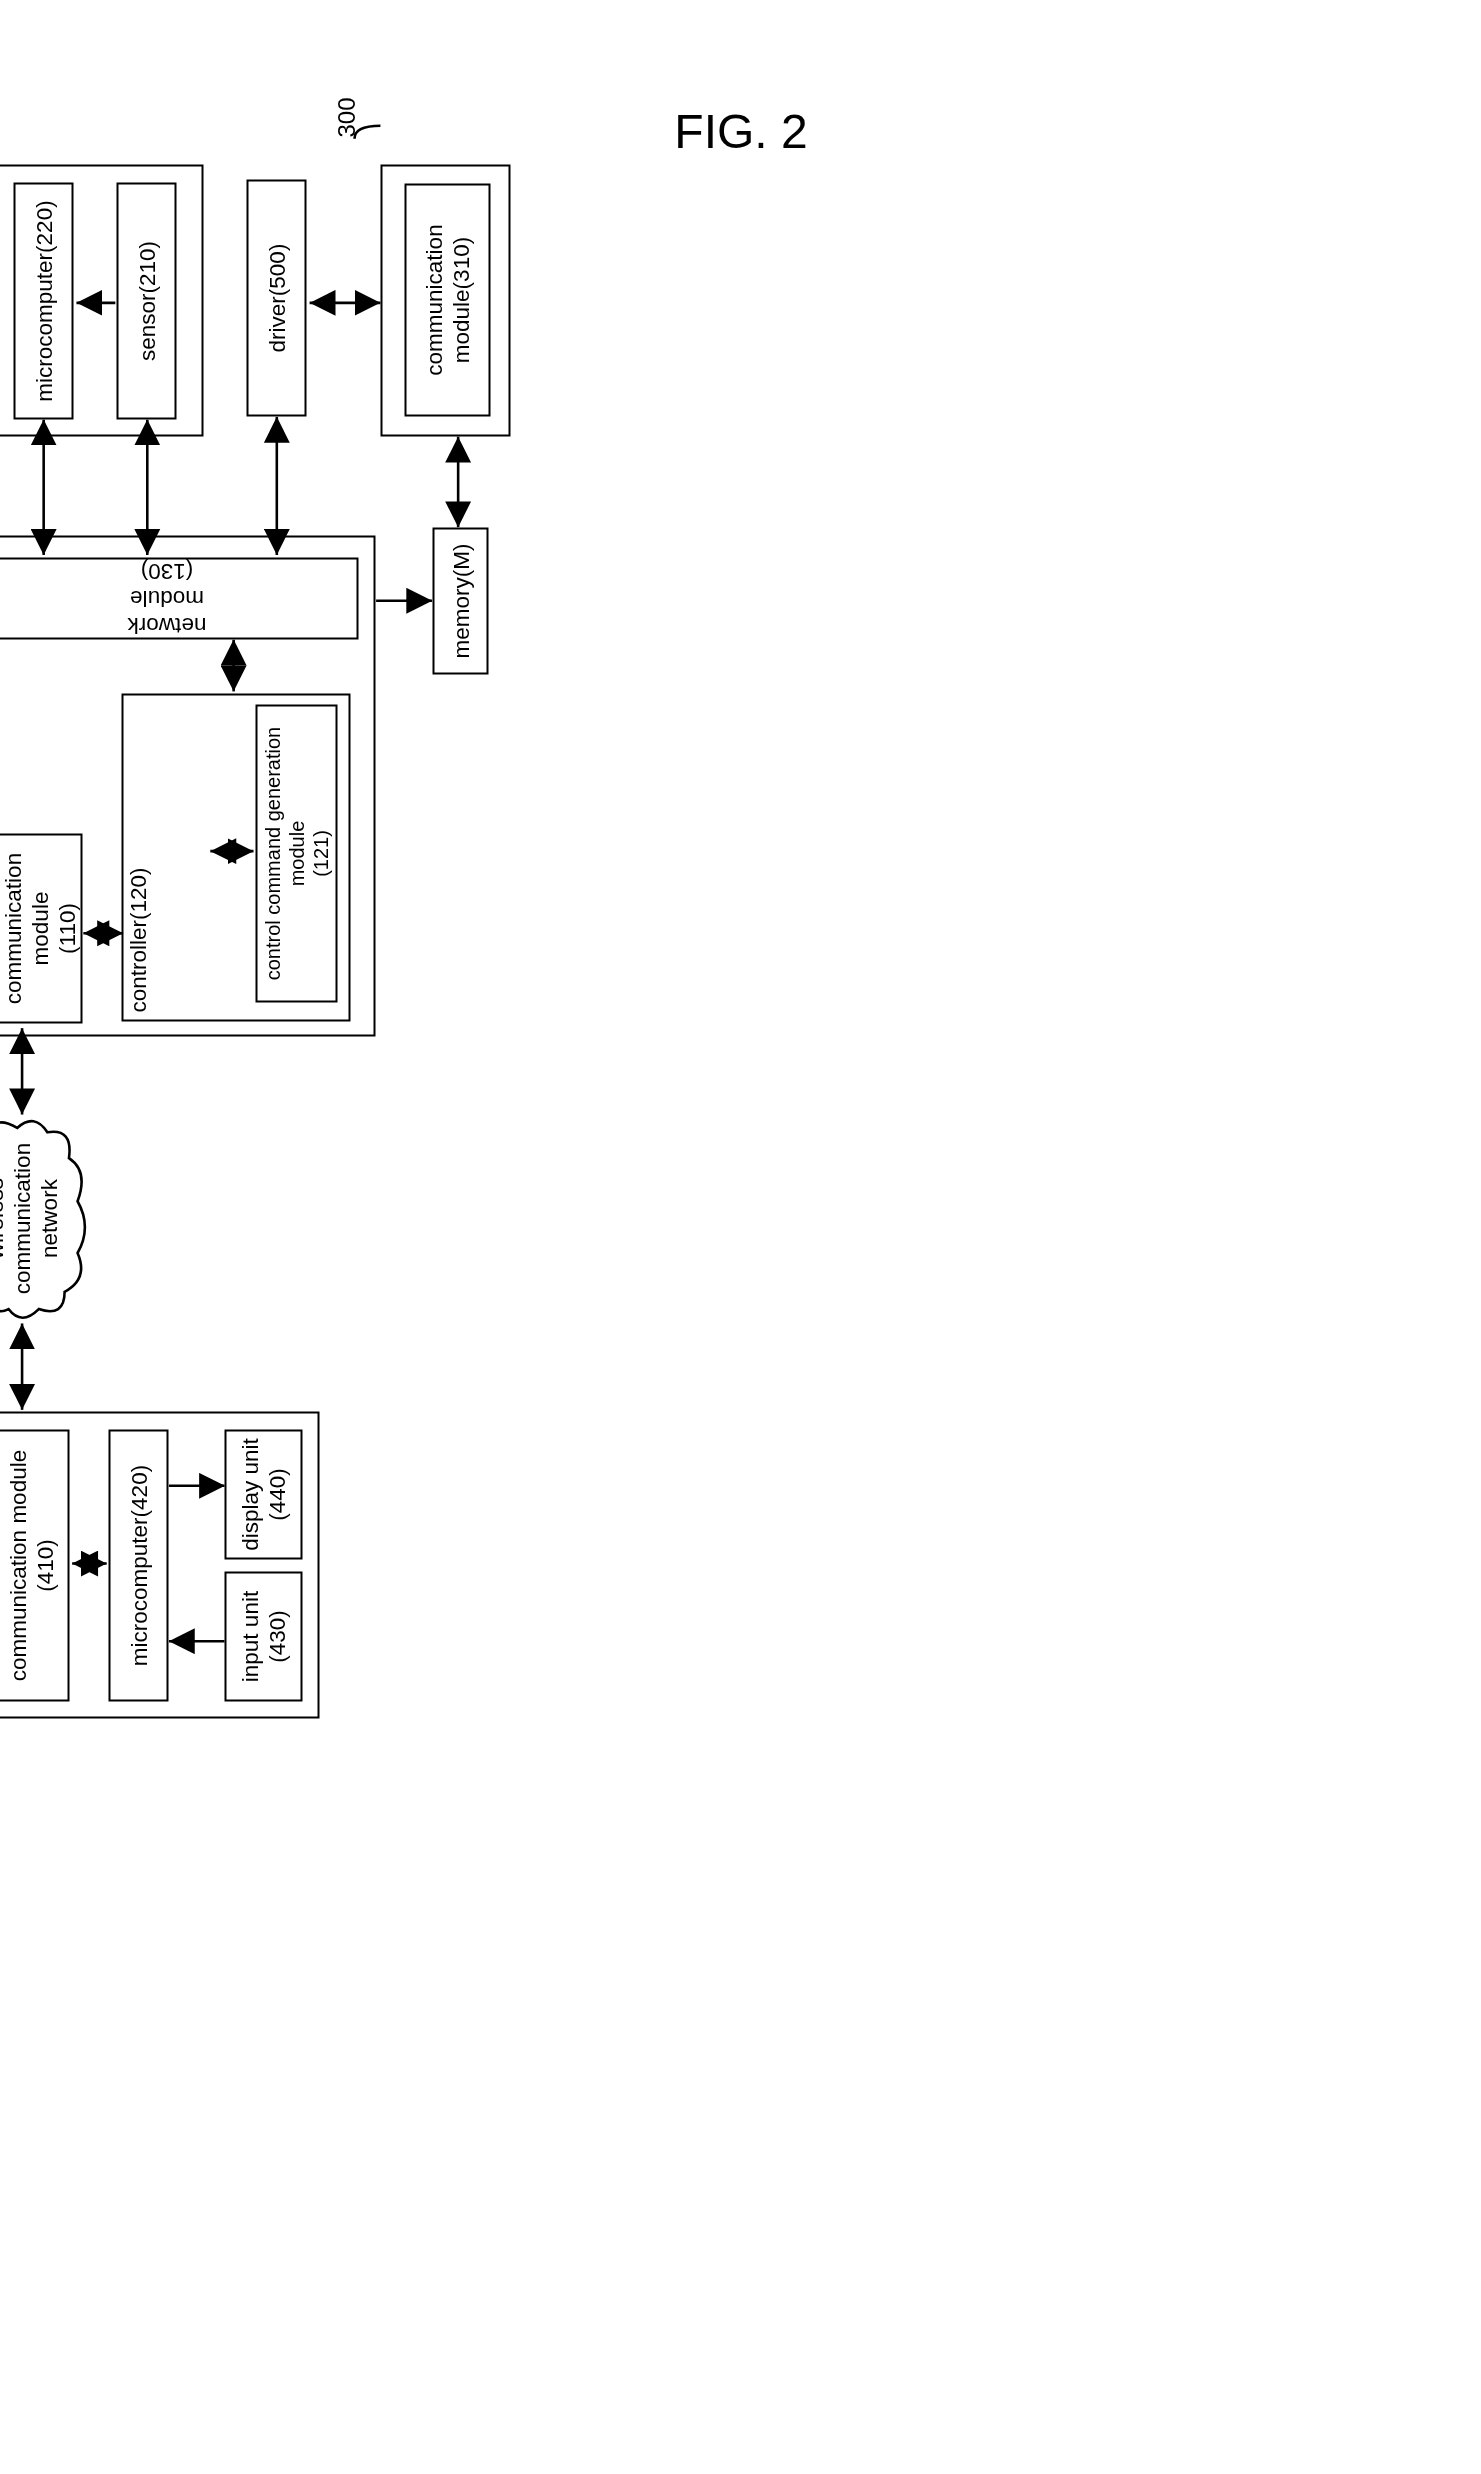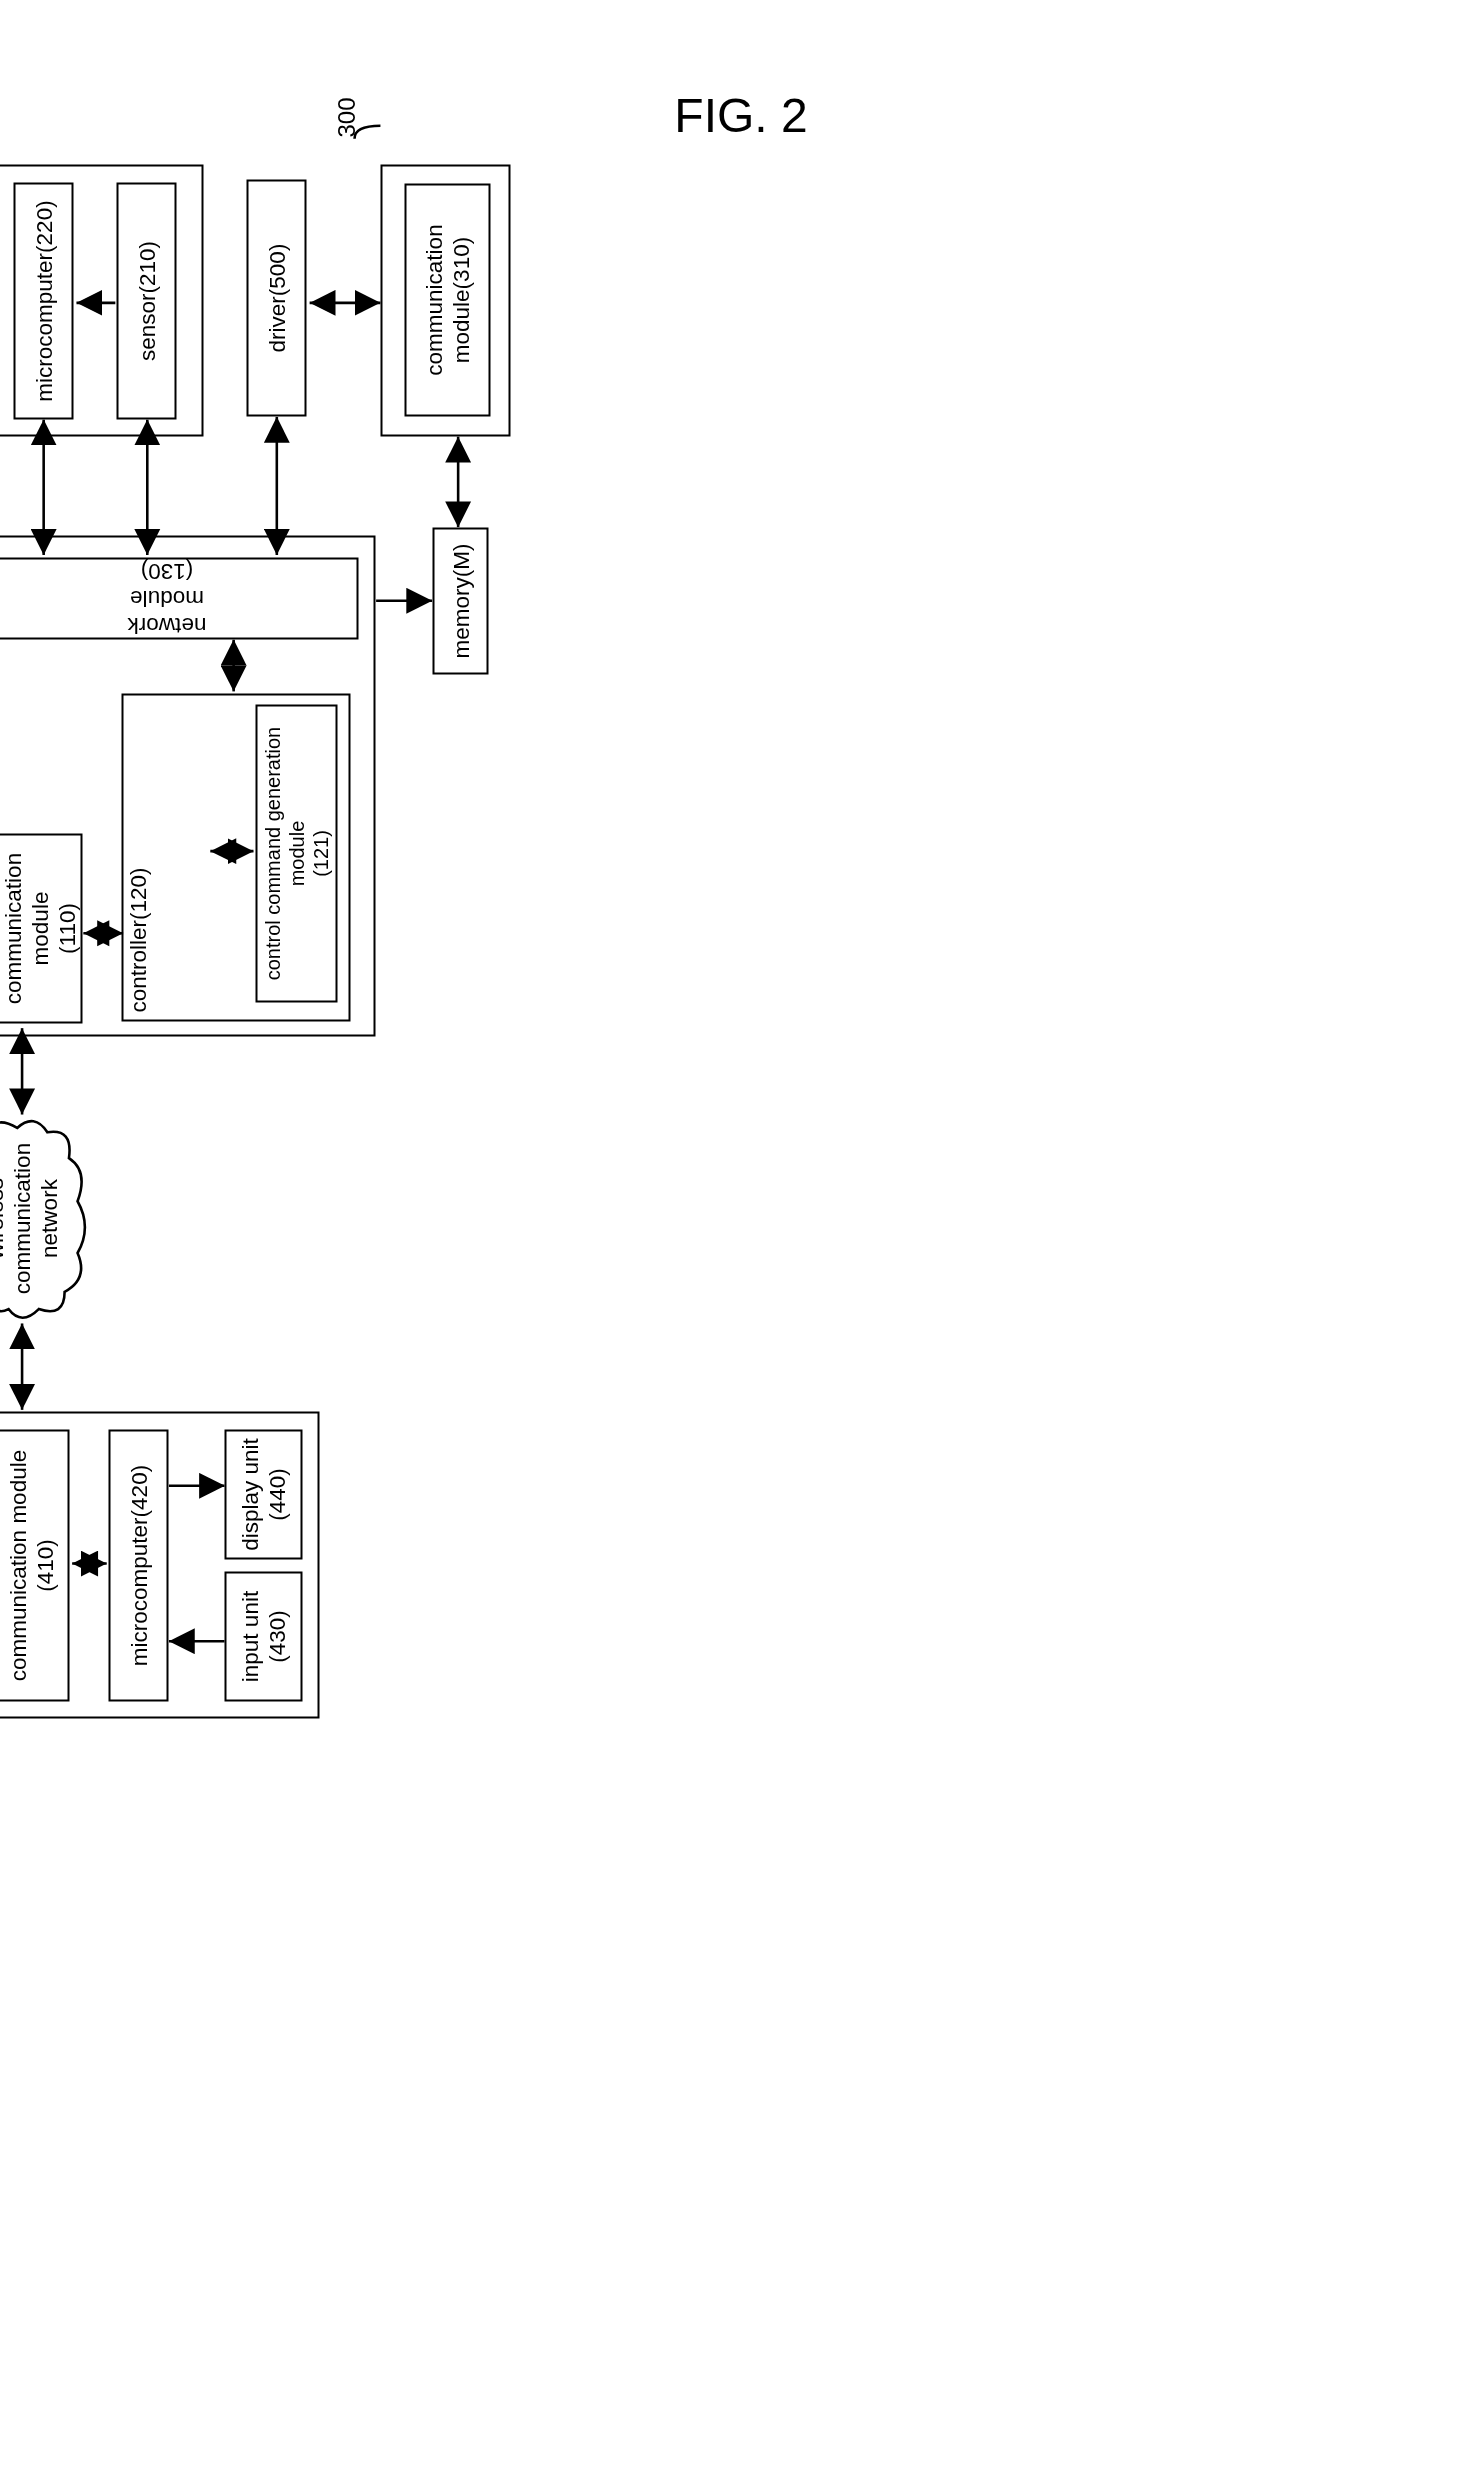--- a/index.html
+++ b/index.html
@@ -10,21 +10,21 @@
     font-family: Arial, sans-serif;
   }
   .page {
     position: relative;
     width: 1482px;
     height: 2475px;
     background: #fff;
   }
   .fig-title {
     position: absolute;
-    top: 88px;
+    top: 104px;
     left: 0;
     width: 100%;
     text-align: center;
     font-size: 48px;
     font-weight: normal;
   }
   .diagram {
     position: absolute;
     top: 294px;
     left: 225px;

